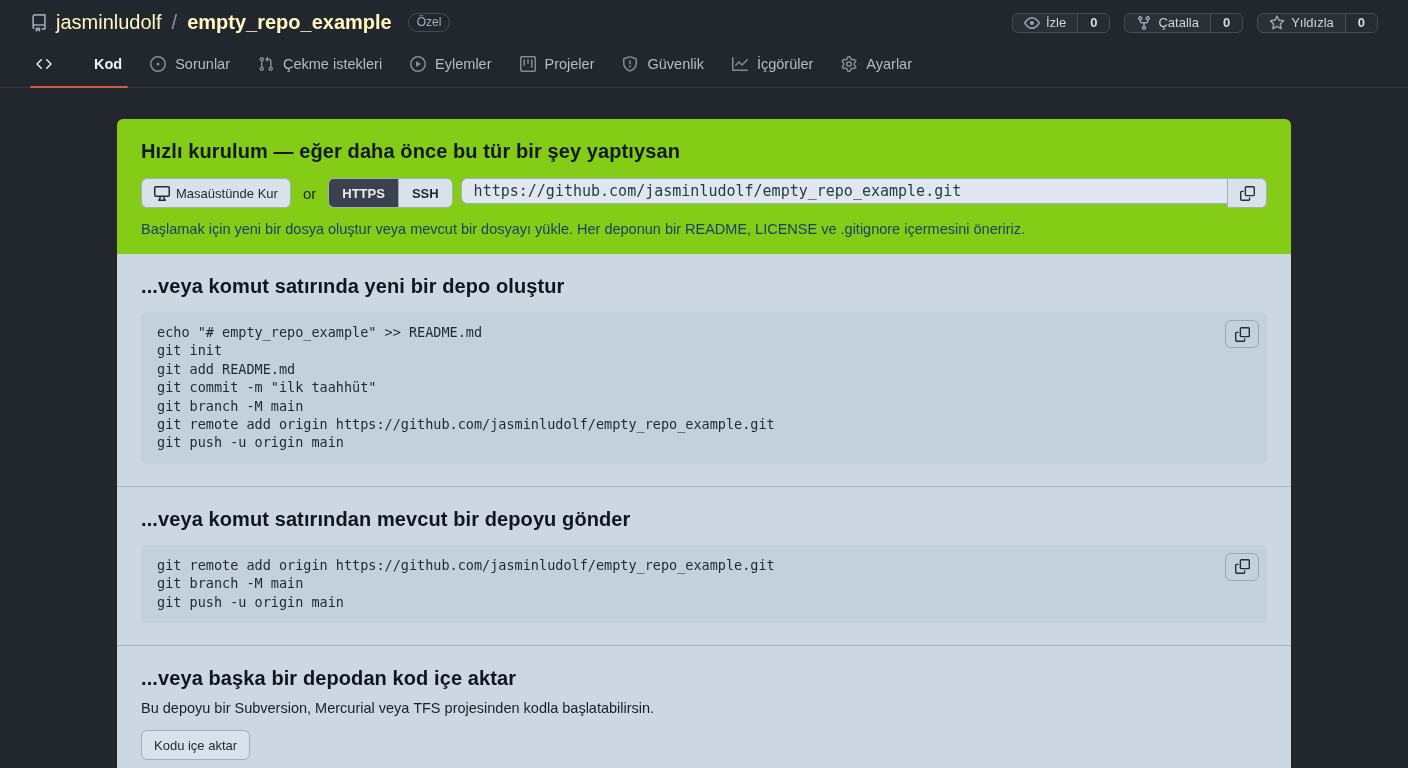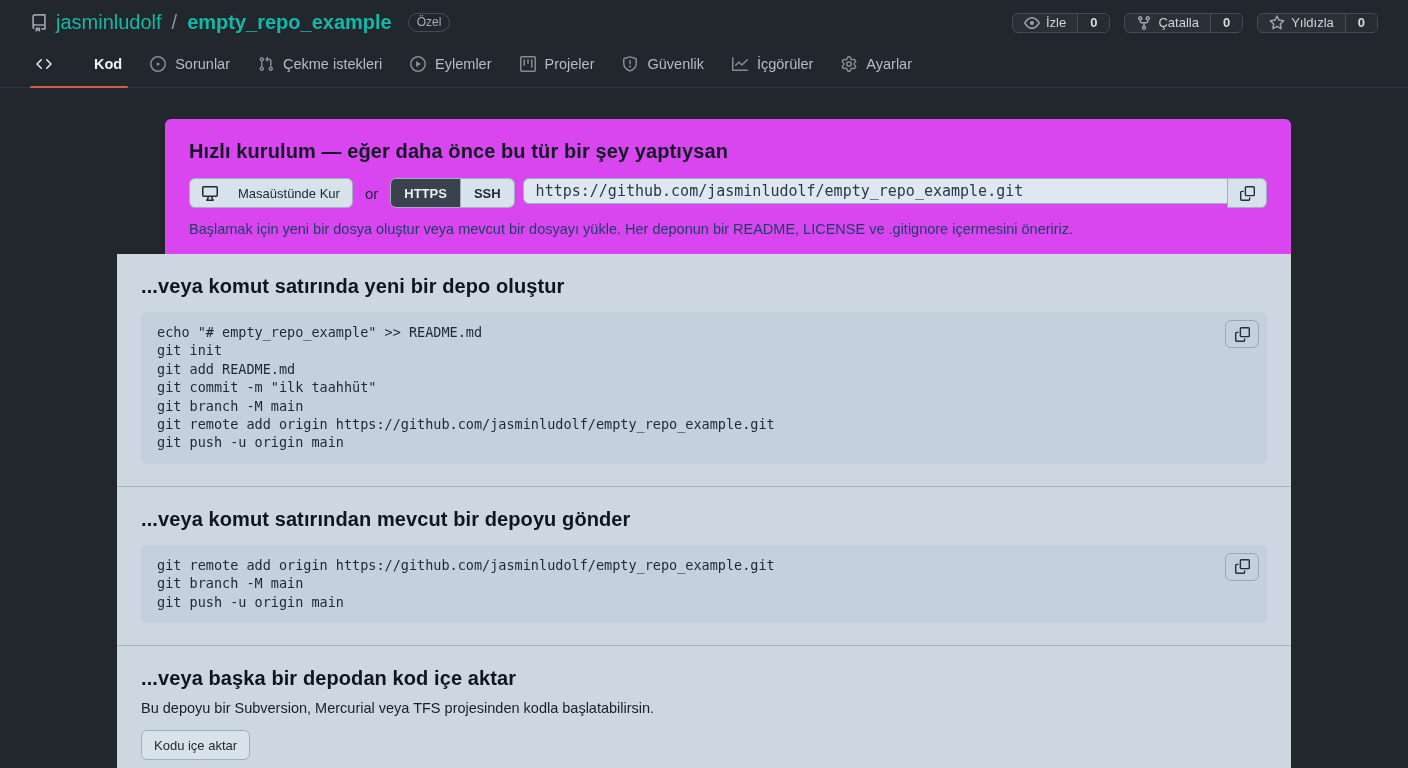--- a/index.html
+++ b/index.html
@@ -11,21 +11,21 @@
   }
   svg { display:block; }
 
   
   .top-header {
     display:flex; align-items:center; justify-content:space-between;
     padding:11px 30px 9px 30px;
   }
   .repo-title { display:flex; align-items:center; gap:8px; font-size:20px; color:#cdd3da; }
   .repo-title .repo-icon { color:#9aa2ac; }
-  .repo-title a { text-decoration:none; color:#14b8a6; cursor:pointer;text-align:center; }
+  .repo-title a { text-decoration:none; color:#fef9c3; cursor:pointer;text-align:center; }
   .repo-title .owner { font-weight:400; }
   .repo-title .slash { color:#8b949e; margin:0 2px; }
   .repo-title .name { font-weight:700; }
   .visibility-badge {
     margin-left:8px; font-size:12px; color:#a6aeb8;
     border:1px solid #444c55; border-radius:999px; padding:1px 8px 2px;
     font-weight:500;
   }
   .header-actions { display:flex; gap:14px; }
   .action-group {
@@ -58,30 +58,29 @@
   .nav-tab.active::after {
     content:""; position:absolute; left:8px; right:8px; bottom:-1px;
     height:2px; background:#cf5b4a; border-radius:2px;
   }
 
   
   .main-wrap { display:flex; justify-content:center; }
   .panel { width:1174px; margin-top:31px; }
 
   .quick-setup {
-    background:#d946ef; border-radius:6px 6px 0 0;
+    background:#84cc16; border-radius:6px 6px 0 0;
     padding:21px 24px 17px;
-    margin-left:48px;
   }
   .quick-setup h2 {
     font-size:20px; font-weight:700; color:#121a24; letter-spacing:.1px;
   }
   .setup-row { display:flex; align-items:center; margin-top:15px; }
   .btn {
-    display:inline-flex; align-items:center; gap:20px; height:30px;
+    display:inline-flex; align-items:center; gap:6px; height:30px;
     padding:0 12px; background:#d8e2eb; border:1px solid #9fafbd;
     border-radius:6px; font-size:13px; font-weight:500; color:#212a33;
     cursor:pointer; font-family:"Liberation Sans", sans-serif;
   }
   .or-label { margin:0 12px; font-size:15px; color:#1d2630; }
   .segmented { display:flex; border:1px solid #9fafbd; border-radius:6px; overflow:hidden; }
   .seg-btn {
     height:28px; padding:0 13px; display:flex; align-items:center;
     font-size:13px; font-weight:600; cursor:pointer;
   }

